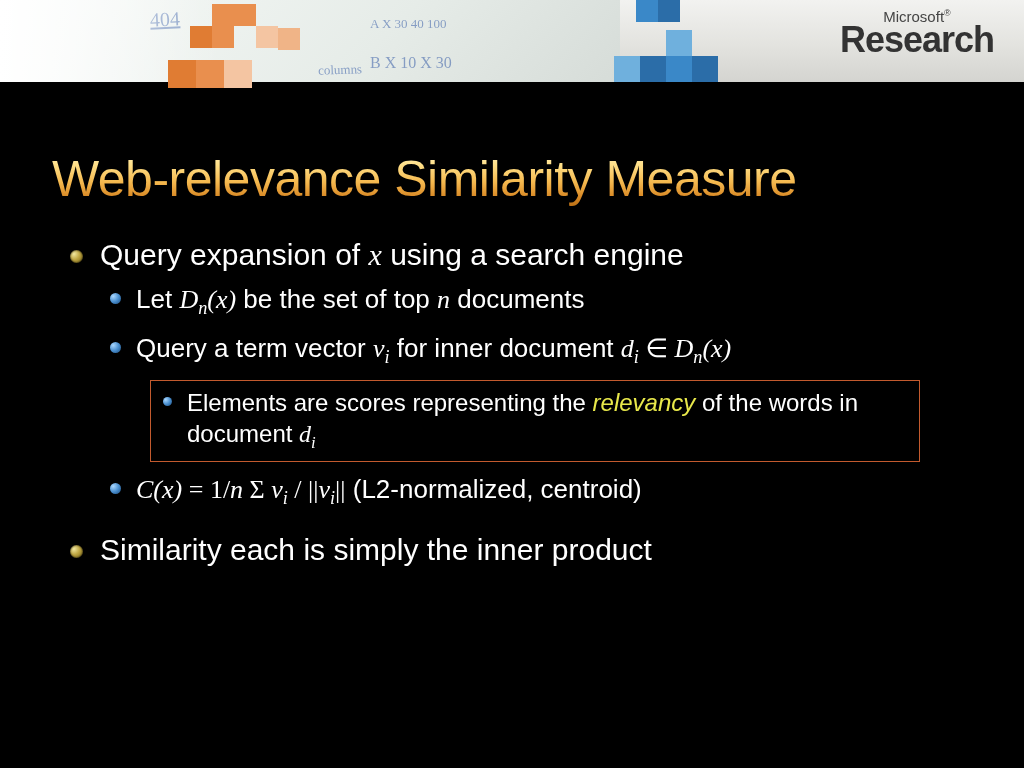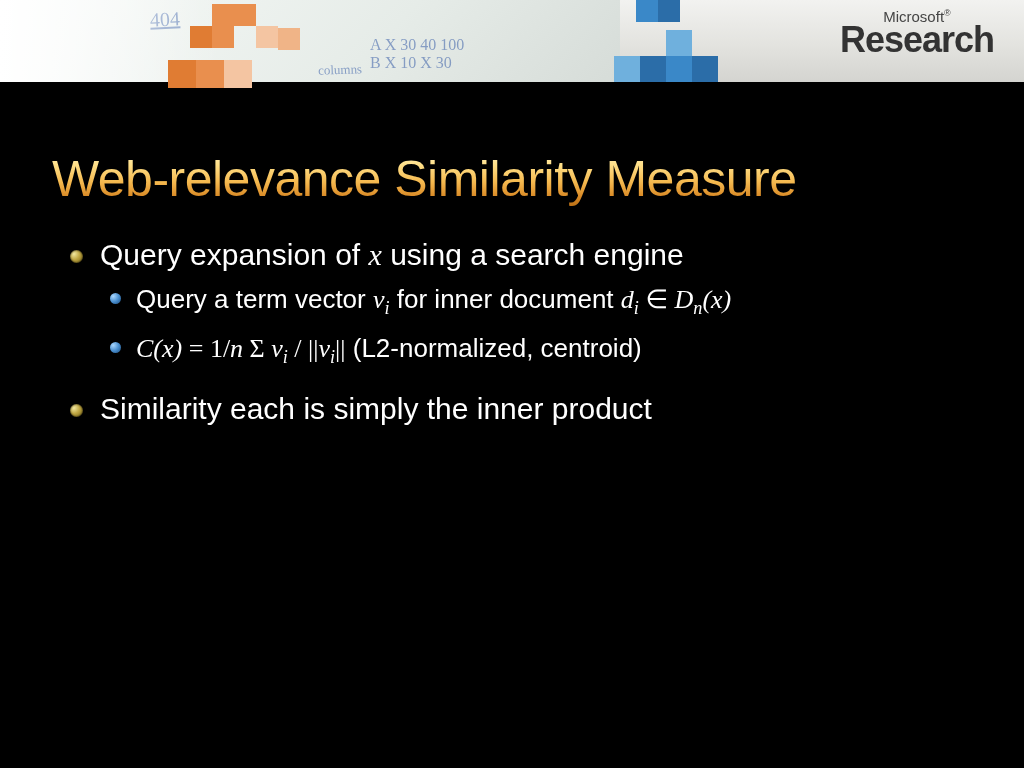--- a/index.html
+++ b/index.html
@@ -170,21 +170,21 @@
   .mathit { font-family: "Times New Roman", Times, serif; font-style: italic; }
   .mathrm { font-family: "Times New Roman", Times, serif; font-style: normal; }
   sub { font-size: 0.7em; vertical-align: sub; font-style: italic; font-family:"Times New Roman", serif;}
   .gap-top { margin-top: 22px; }
 </style>
 </head>
 <body>
 
 <div class="banner">
   <div class="whiteboard">
-    <span class="scribble" style="left:370px; top:36px; font-size:16px;">A   X  30  40  100</span>
+    <span class="scribble" style="left:370px; top:16px; font-size:13px;">A   X  30  40  100</span>
     <span class="scribble" style="left:370px; top:54px; font-size:16px;text-align:center;">B   X  10  X   30</span>
     <span class="scribble" style="left:150px; top:8px; font-size:20px; transform:rotate(-3deg); text-decoration:underline;">404</span>
     <span class="scribble" style="left:318px; top:62px; font-size:13px; transform:rotate(-2deg);">columns</span>
   </div>
   <div class="banner-fade-left"></div>
 
   <div class="pix">
     <div class="sqr o1"></div>
       <div class="sqr o2"></div>
       <div class="sqr o3"></div>
@@ -216,25 +216,33 @@
 <div class="slide-body"></div>
 
 <div class="title">Web-relevance Similarity Measure</div>
 
 <div class="content">
 
   <div class="bul1">
     <span>Query expansion of </span><span class="mathit">x</span><span> using a search engine</span>
   </div>
 
+  <div class="bul2">
+    <span>Let </span><span class="mathit">D</span><sub>n</sub><span class="mathit">(x)</span><span> be the set of top </span><span class="mathit">n</span><span> documents</span>
+  </div>
 
   <div class="bul2">
     <span>Query a term vector </span><span class="mathit">v</span><sub>i</sub><span> for inner document </span><span class="mathit">d</span><sub>i</sub><span class="mathrm"> ∈ </span><span class="mathit">D</span><sub>n</sub><span class="mathit">(x)</span>
   </div>
 
+  <div class="bul3-box">
+    <div class="bul3">
+      <span>Elements are scores representing the </span><span class="highlight">relevancy</span><span> of the words in document </span><span class="mathit">d</span><sub>i</sub>
+    </div>
+  </div>
 
   <div class="bul2">
     <span class="mathit">C</span><span class="mathit">(x)</span><span class="mathrm"> = </span><span class="mathrm">1/</span><span class="mathit">n </span><span class="mathrm">Σ </span><span class="mathit">v</span><sub>i</sub><span class="mathrm"> / ||</span><span class="mathit">v</span><sub>i</sub><span class="mathrm">||</span><span>   (L2-normalized, centroid)</span>
   </div>
 
 
   <div class="bul1 gap-top">Similarity each is simply the inner product</div>
 
 
 </div>

